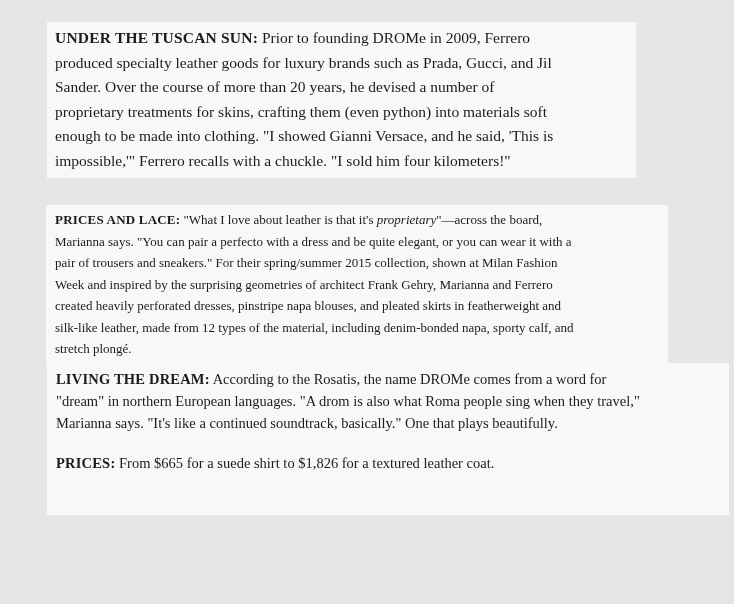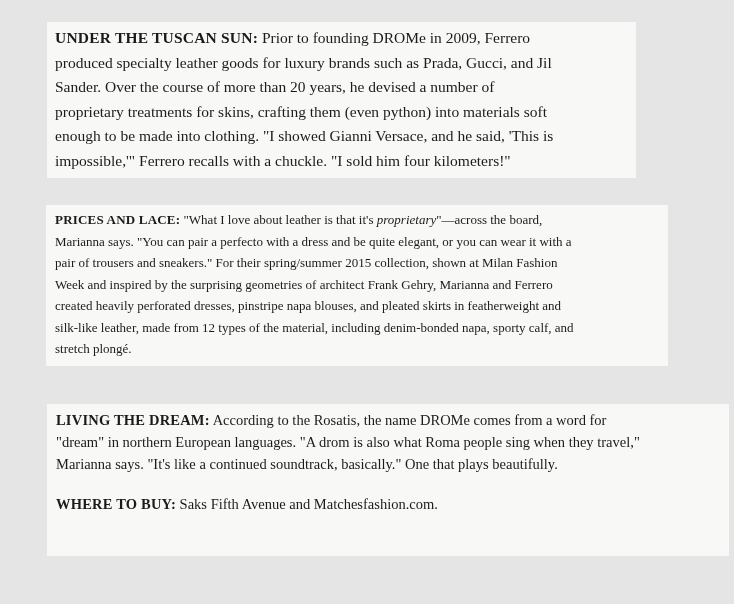--- a/index.html
+++ b/index.html
@@ -52,21 +52,21 @@
     top: 205px;
     width: 622px;
     min-height: 153px;
     padding: 4px 9px 6px 9px;
     font-size: 13px;
     line-height: 21.5px;
   }
   
   .block-dream {
     left: 47px;
-    top: 404px;
+    top: 363px;
     width: 682px;
     min-height: 152px;
     padding: 5px 9px 7px 9px;
     font-size: 14.5px;
     line-height: 22px;
   }
   .block-dream p + p {
     margin-top: 18px;
   }
 </style>
@@ -91,16 +91,16 @@
 Week and inspired by the surprising geometries of architect Frank Gehry, Marianna and Ferrero
 created heavily perforated dresses, pinstripe napa blouses, and pleated skirts in featherweight and
 silk-like leather, made from 12 types of the material, including denim-bonded napa, sporty calf, and
 stretch plongé.</span></p>
   </section>
 
   <section class="block block-dream">
     <p><span class="heading">LIVING THE DREAM:</span> <span class="body-text">According to the Rosatis, the name DROMe comes from a word for
 "dream" in northern European languages. "A drom is also what Roma people sing when they travel,"
 Marianna says. "It's like a continued soundtrack, basically." One that plays beautifully.</span></p>
-    <p><span class="heading">WHERE TO BUY:</span> <span class="body-text">Saks Fifth Avenue and Matchesfashion.com.</span></p>
+    <p><span class="heading">PRICES:</span> <span class="body-text">From $665 for a suede shirt to $1,826 for a textured leather coat.</span></p>
   </section>
 
 </div>
 
 </body></html>

